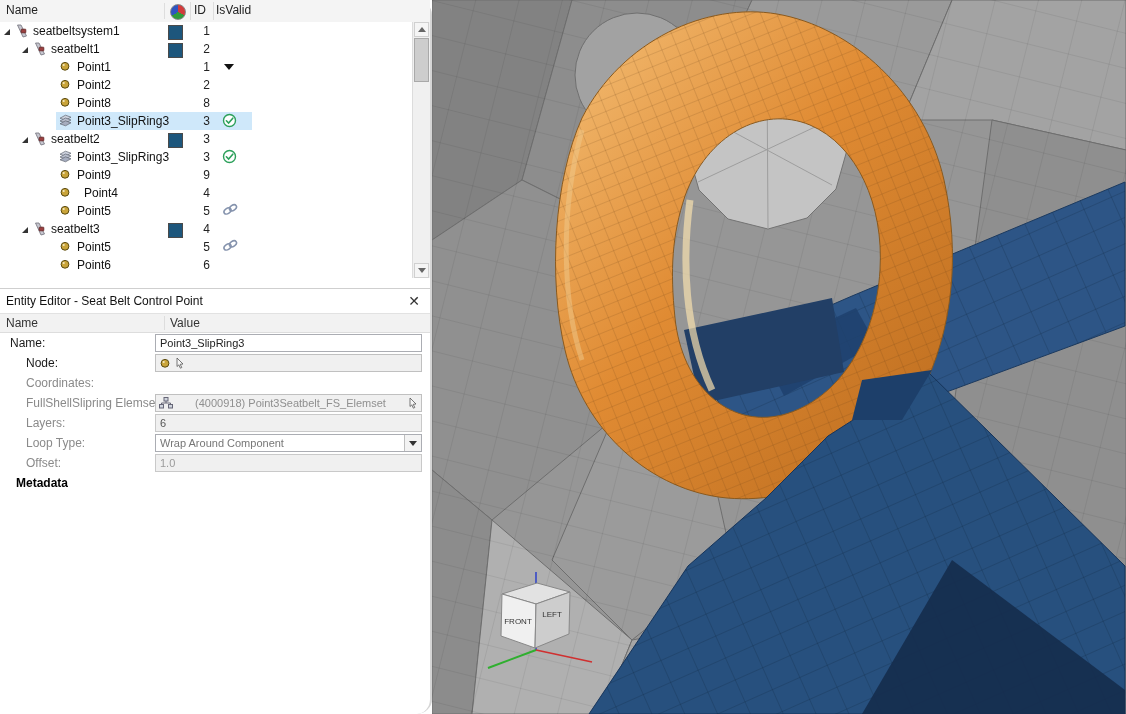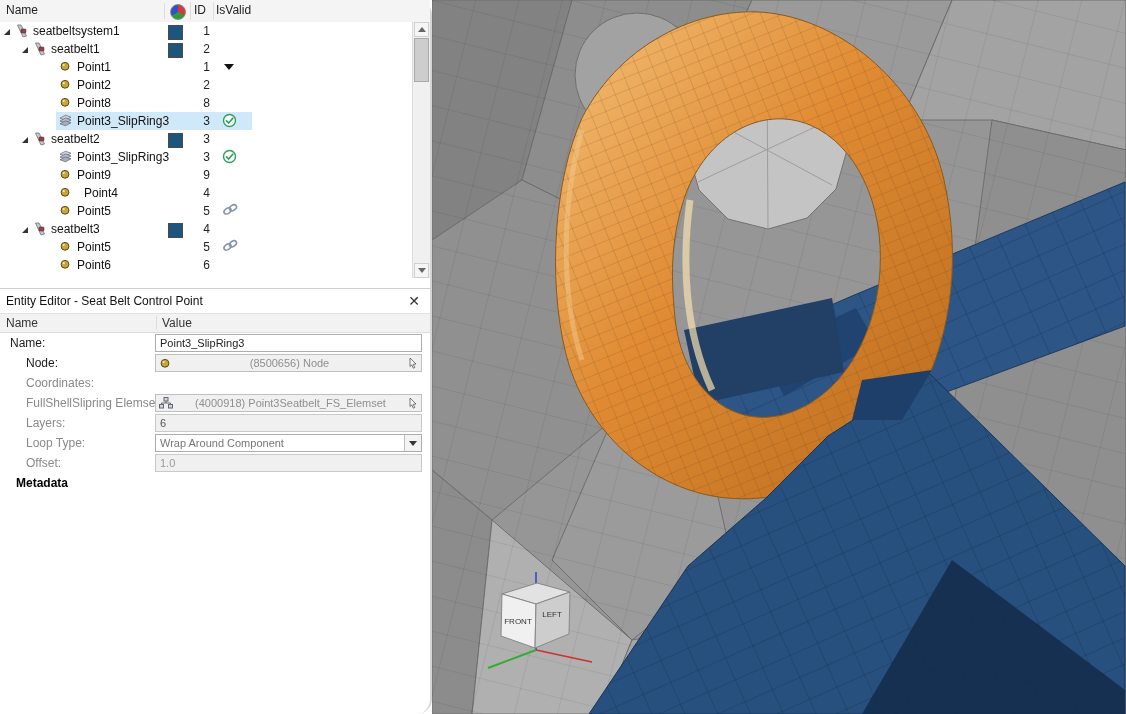--- a/index.html
+++ b/index.html
@@ -36,21 +36,21 @@
   .sb-down{bottom:0;}
   .sb-thumb{position:absolute;left:1px;top:16px;width:15px;height:44px;background:#cdcdcd;border:1px solid #a9a9a9;box-sizing:border-box;}
   .arr-up{width:0;height:0;border-left:4px solid transparent;border-right:4px solid transparent;border-bottom:5px solid #666;margin:4px auto;}
   .arr-dn{width:0;height:0;border-left:4px solid transparent;border-right:4px solid transparent;border-top:5px solid #666;margin:4px auto;}
   
   .ee{position:absolute;left:0;top:288px;width:430px;border-top:1px solid #cfcfcf;}
   .ee-title{position:relative;height:24px;line-height:24px;padding-left:6px;color:#111;background:#fff;}
   .ee-close{position:absolute;right:8px;top:0;width:16px;height:24px;line-height:24px;text-align:center;color:#333;font-size:14px;cursor:default;}
   .ee-header{position:relative;height:18px;background:#f2f2f2;border-top:1px solid #e2e2e2;border-bottom:1px solid #ddd;}
   .eeh-name{position:absolute;left:6px;top:2px;color:#333;}
-  .eeh-value{position:absolute;left:162px;top:2px;color:#333;border-left:1px solid #ddd;padding-left:5px;margin-left:-6px;}
+  .eeh-value{position:absolute;left:170px;top:2px;color:#333;border-left:1px solid #ddd;padding-left:5px;margin-left:-6px;}
   .ee-body{position:relative;background:#fff;}
   .ee-row{position:relative;height:20px;}
   .ee-label{position:absolute;top:3px;left:26px;color:#8a8a8a;white-space:nowrap;}
   .ee-label.dark{color:#1a1a1a;}
   .ee-label.root{left:10px;}
   .sec-tri{position:absolute;left:5px;top:8px;width:0;height:0;border-left:4px solid transparent;border-right:4px solid transparent;border-top:5px solid #222;}
   .sec-text{position:absolute;left:16px;top:3px;font-weight:bold;color:#000;}
   .vbox{position:absolute;left:155px;top:1px;width:265px;height:16px;box-sizing:content-box;border:1px solid #abadb3;background:#fff;font-size:11px;line-height:16px;color:#222;}
   .vbox.disabled{background:#f0f0f0;border-color:#c9c9c9;color:#9b9b9b;padding:0 4px;width:257px;}
   .vbox.disabled.centered{text-align:center;}
@@ -255,21 +255,20 @@
         </div>
         <div class="ee-row">
           <span class="ee-label dark">Node:</span>
           <div class="vbox picker">
             <span class="picon">
               <svg width="12" height="12" viewBox="0 0 12 12">
                 <circle cx="6" cy="6.3" r="3.9" fill="#c9a43a" stroke="#5a4a10"></circle>
                 <circle cx="4.7" cy="5" r="1.1" fill="#f4e9c0"></circle>
               </svg>
             </span>
-            <span class="ptxt">(8500656) Node</span>
             <span class="pcur">
               <svg width="10" height="12" viewBox="0 0 10 12">
                 <path d="M2 1 L8 7 L5.2 7.3 L6.8 10.5 L5.4 11.2 L3.8 7.9 L2 9.5 Z" fill="#f5f5f5" stroke="#555" stroke-width="0.8"></path>
               </svg>
             </span>
           </div>
         </div>
         <div class="ee-row">
           <span class="ee-label">Coordinates:</span>
         </div>

